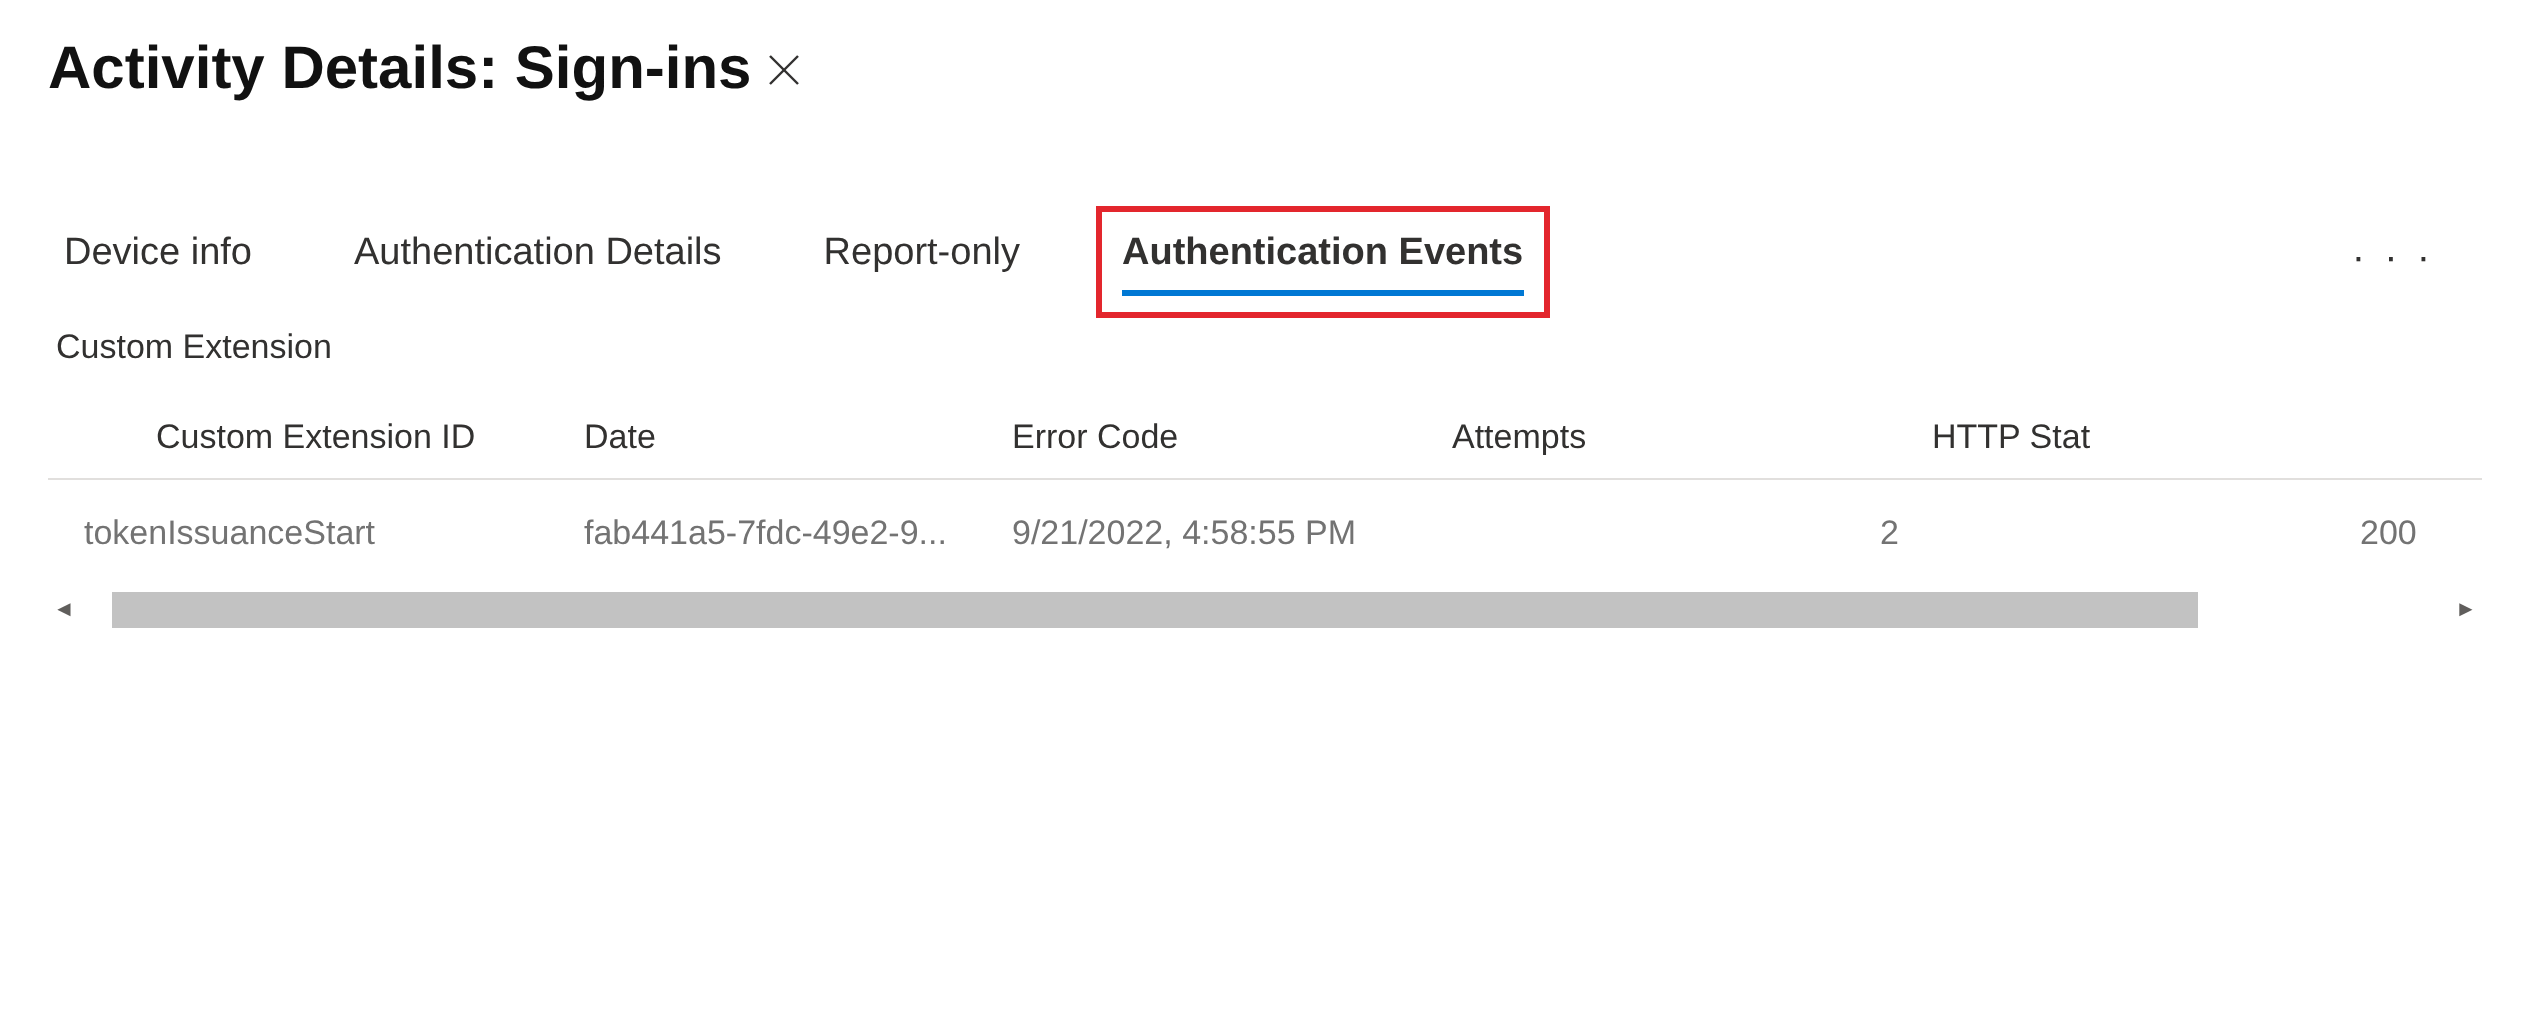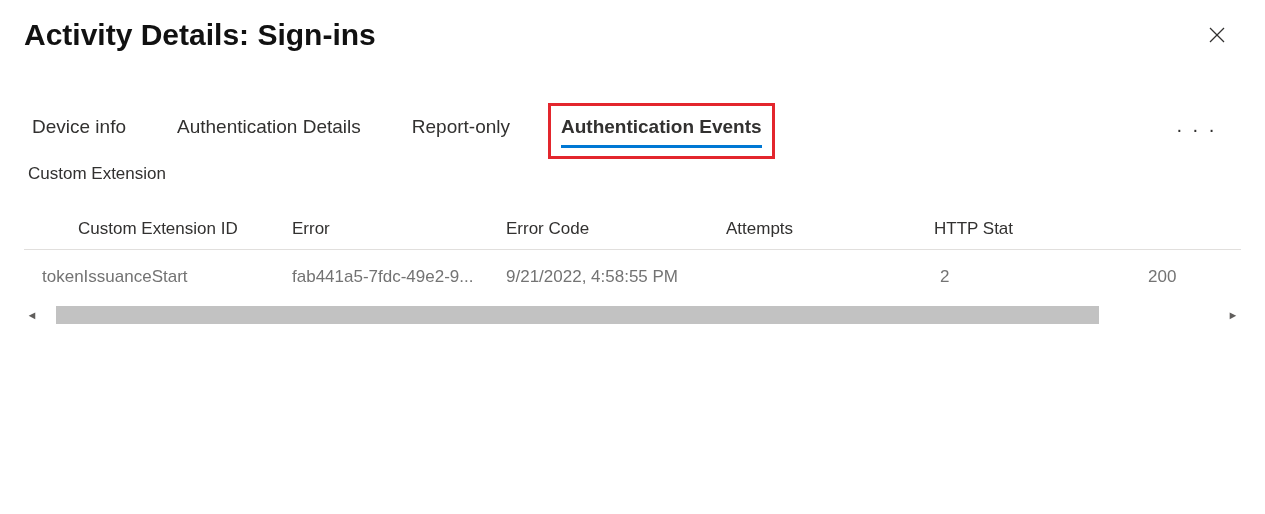--- a/index.html
+++ b/index.html
@@ -12,21 +12,20 @@
       overflow: hidden;
       padding: 0;
     }
     .panel {
       padding: 18px 24px 0 24px;
       position: relative;
     }
     .header-row {
       display: flex;
       align-items: center;
-      justify-content: space-between;
       margin-bottom: 60px;
     }
     .title {
       font-size: 30px;
       font-weight: 600;
       color: #111;
     }
     .close-btn {
       width: 32px;
       height: 32px;
@@ -76,21 +75,21 @@
       letter-spacing: 2px;
       cursor: pointer;
       color: #323130;
       padding: 4px 6px;
     }
     .section-title {
       font-size: 17px;
       font-weight: 400;
       color: #323130;
       padding-left: 4px;
-      margin-bottom: 24px;
+      margin-bottom: 14px;
     }
     .table {
       width: 100%;
     }
     .table-header, .table-row {
       display: flex;
       align-items: center;
       padding: 0 18px;
     }
     .table-header {
@@ -105,21 +104,21 @@
     .table-row {
       height: 54px;
       font-size: 17px;
       color: #737373;
     }
     .col-event       { flex: 0 0 214px; }
     .col-extid       { flex: 0 0 214px; white-space: nowrap; overflow: hidden; text-overflow: ellipsis; padding-right: 24px; margin-left: 36px; }
     .col-date        { flex: 0 0 214px; }
     .col-error       { flex: 0 0 220px; }
     .col-attempts    { flex: 0 0 208px; }
-    .col-http        { flex: 1 1 auto; }
+    .col-http        { flex: 1 1 auto; margin-left: 32px; }
     .scrollbar-wrap {
       margin-top: 2px;
       height: 18px;
       position: relative;
       display: flex;
       align-items: center;
     }
     .scrollbar-track {
       flex: 1;
       height: 18px;
@@ -170,21 +169,21 @@
     <div class="ellipsis">
       <span>· · ·</span>
     </div>
   </div>
 
   <div class="section-title">Custom Extension</div>
 
   <div class="table">
     <div class="table-header">
       <div class="th col-extid">Custom Extension ID</div>
-      <div class="th col-date">Error</div>
+      <div class="th col-date">Date</div>
       <div class="th col-error">Error Code</div>
       <div class="th col-attempts">Attempts</div>
       <div class="th col-http">HTTP Stat</div>
     </div>
 
     <div class="table-row">
       <div class="col-event">tokenIssuanceStart</div>
       <div class="col-extid">fab441a5-7fdc-49e2-9...</div>
       <div class="col-date">9/21/2022, 4:58:55 PM</div>
       <div class="col-error"></div>

